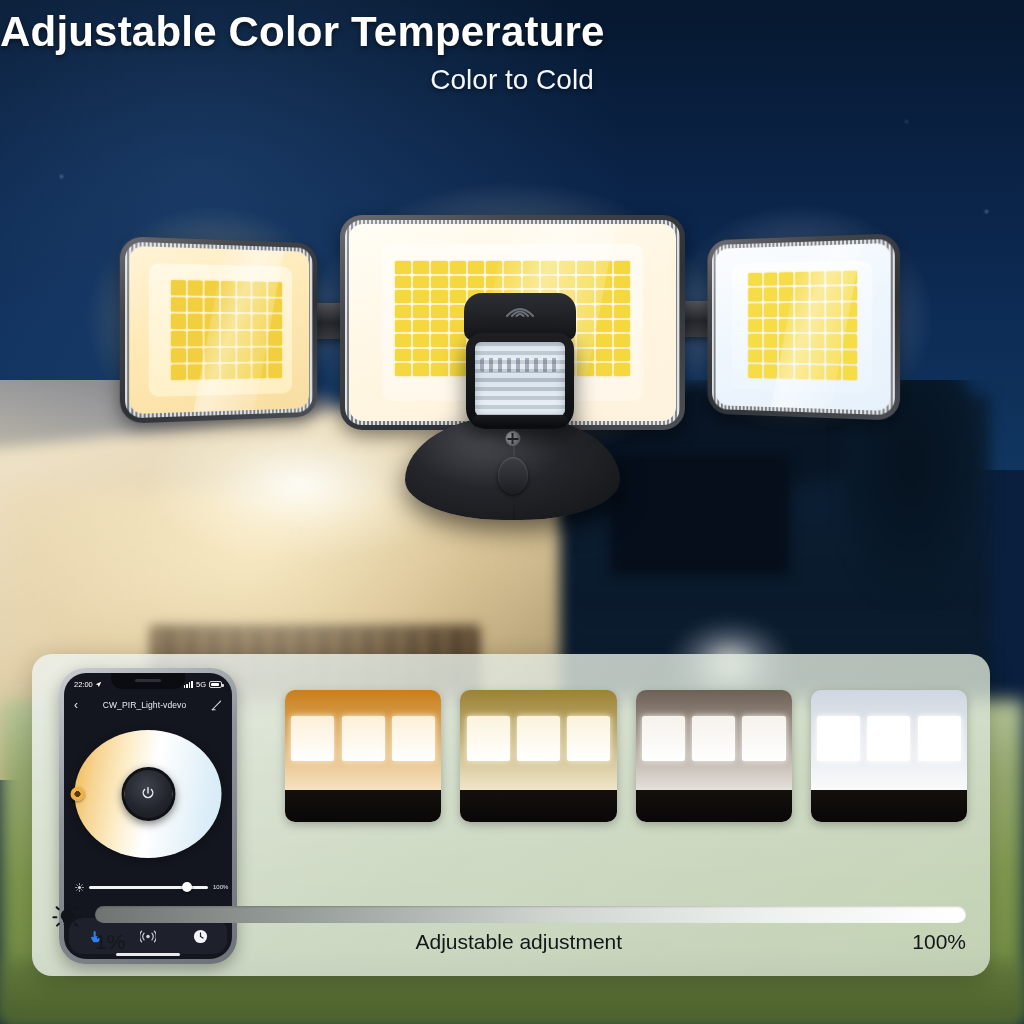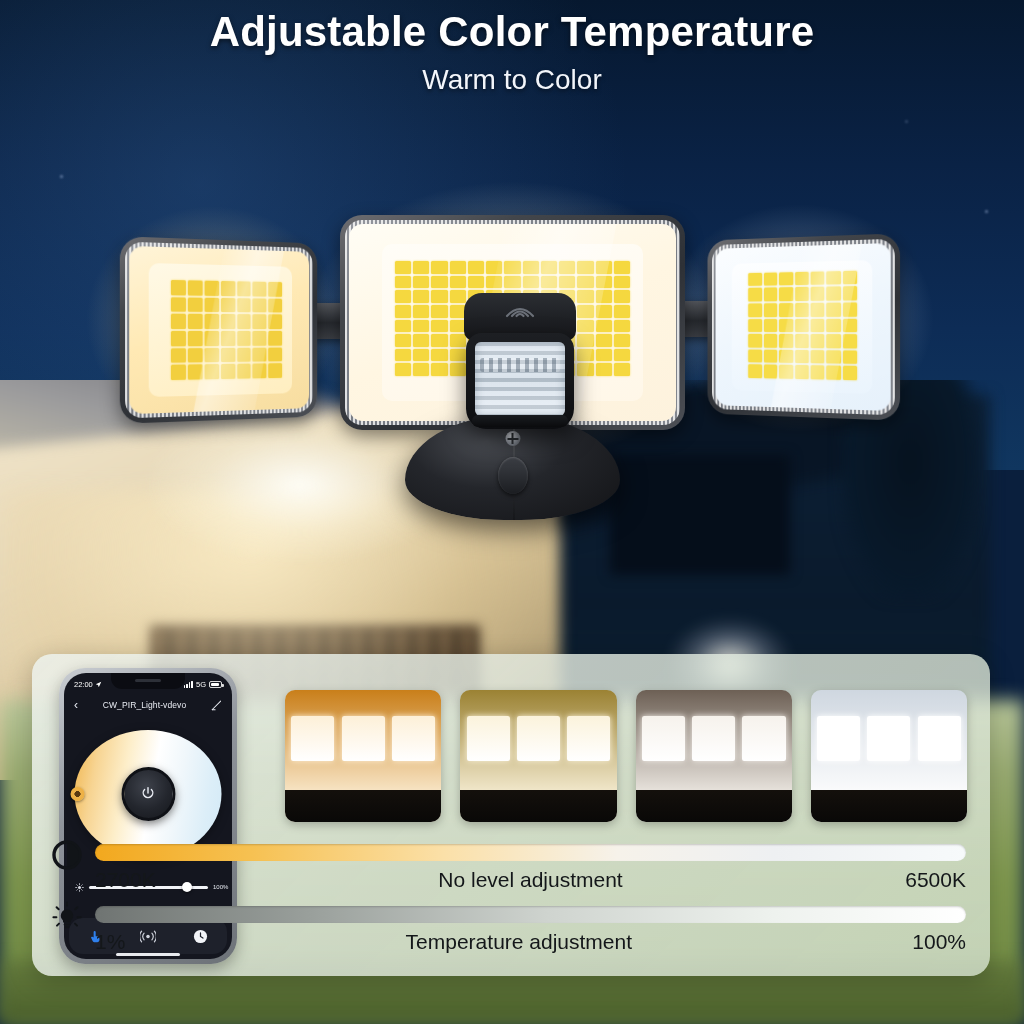--- a/index.html
+++ b/index.html
@@ -87,21 +87,21 @@
     filter:blur(9px);
   }
   .grass-dark{
     position:absolute;left:0;top:960px;width:1024px;height:64px;
     background:linear-gradient(180deg,rgba(90,110,55,.6),rgba(70,90,40,.9));
     filter:blur(8px);
   }
 
   
   .headline{
-    position:absolute;left:0;top:8px;width:1024px;text-align:center;
+    position:absolute;left:0;top:8px;width:1024px;text-align:left;
     color:#ffffff;font-size:42px;font-weight:bold;letter-spacing:.2px;
     text-shadow:0 2px 5px rgba(0,0,0,.55);
   }
   .subhead{
     position:absolute;left:0;top:64px;width:1024px;text-align:center;
     color:#f3f6fb;font-size:28px;font-weight:normal;
     text-shadow:0 2px 4px rgba(0,0,0,.5);
   }
 
   
@@ -351,21 +351,21 @@
     <div class="dark-house"></div>
     <div class="dark-roof"></div>
     <div class="dark-window"></div>
     <div class="porch-lamp"></div>
     <div class="tree"></div>
   </div>
   <div class="grass"></div>
   <div class="grass-dark"></div>
 
   <div class="headline">Adjustable Color Temperature</div>
-  <div class="subhead">Warm to Color</div>
+  <div class="subhead">Color to Cold</div>
 
   <div class="fixture">
 
     <div class="head-halo" style="left:-25px;top:-10px;width:255px;height:230px;background:radial-gradient(ellipse at 50% 50%,rgba(255,226,160,.45),rgba(255,220,150,0) 70%);"></div>
     <div class="head-halo" style="left:195px;top:-35px;width:415px;height:285px;background:radial-gradient(ellipse at 50% 50%,rgba(255,248,225,.55),rgba(255,245,220,0) 70%);"></div>
     <div class="head-halo" style="left:555px;top:-12px;width:270px;height:230px;background:radial-gradient(ellipse at 50% 50%,rgba(225,240,255,.45),rgba(220,238,255,0) 70%);"></div>
 
     <div class="arm" style="left:196px;top:88px;width:48px;height:36px;"></div>
     <div class="arm" style="left:562px;top:86px;width:48px;height:36px;"></div>
 
@@ -727,44 +727,32 @@
         <div class="thumb-glow" style="background: linear-gradient(rgb(207, 215, 224) 0%, rgb(255, 255, 255) 86%);"></div>
         <div class="thumb-fixture"></div>
         <div class="thumb-leds">
             <span style="background: linear-gradient(rgb(255, 255, 255), rgb(255, 255, 255)); box-shadow: rgb(255, 255, 255) 0px 0px 6px;"></span>
             <span style="background: linear-gradient(rgb(255, 255, 255), rgb(255, 255, 255)); box-shadow: rgb(255, 255, 255) 0px 0px 6px;"></span>
             <span style="background: linear-gradient(rgb(255, 255, 255), rgb(255, 255, 255)); box-shadow: rgb(255, 255, 255) 0px 0px 6px;"></span>
           </div>
       </div>
     </div>
 
-    <div class="row" id="row-temp">
-      <svg class="row-icon" viewBox="0 0 34 34">
-        <circle cx="17" cy="17" r="13" fill="none" stroke="#111418" stroke-width="3.4"></circle>
-        <path d="M17 5.2 A11.8 11.8 0 0 1 17 28.8 Z" fill="#111418"></path>
-      </svg>
-      <div class="row-track" id="track-temp"></div>
-      <div class="row-labels">
-        <span>2700K</span>
-        <span class="mid">No level adjustment</span>
-        <span>6500K</span>
-      </div>
-    </div>
 
     <div class="row" id="row-bright">
       <svg class="row-icon" viewBox="0 0 34 34">
         <path d="M17 9.5 a6.2 6.2 0 0 1 4 10.9 v2.2 h-8 v-2.2 a6.2 6.2 0 0 1 4 -10.9 z" fill="#111418"></path>
         <rect x="13.6" y="23.4" width="6.8" height="2.1" rx="1" fill="#111418"></rect>
         <rect x="14.6" y="26.3" width="4.8" height="2" rx="1" fill="#111418"></rect>
         <g stroke="#111418" stroke-width="2" stroke-linecap="round">
           <path d="M17 2.6V5.6M6.6 7.2l2.1 2.1M27.4 7.2l-2.1 2.1M3.4 17.2h3M27.6 17.2h3M7 25.6l2-2M27 25.6l-2-2"></path>
         </g>
       </svg>
       <div class="row-track" id="track-bright"></div>
       <div class="row-labels">
         <span>1%</span>
-        <span class="mid">Temperature adjustment</span>
+        <span class="mid">Adjustable adjustment</span>
         <span>100%</span>
       </div>
     </div>
 
   </div>
 </div>
 
 </body></html>

